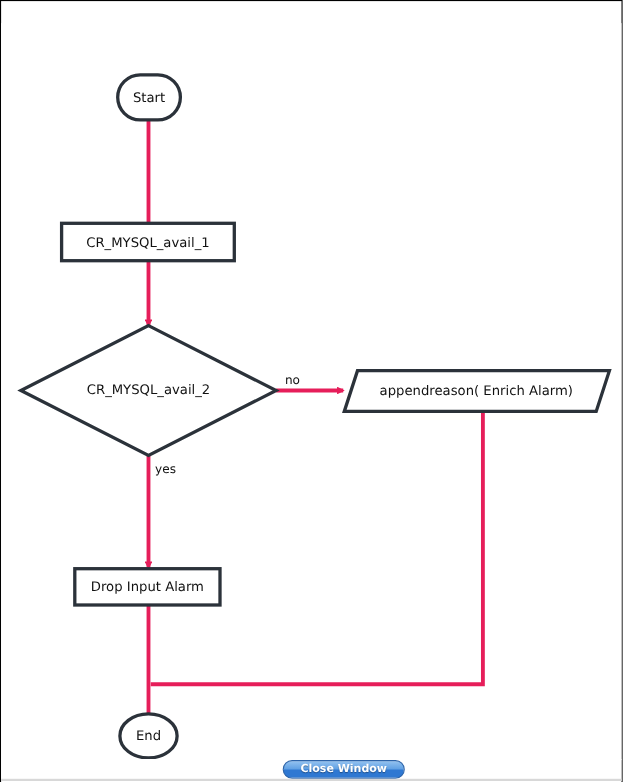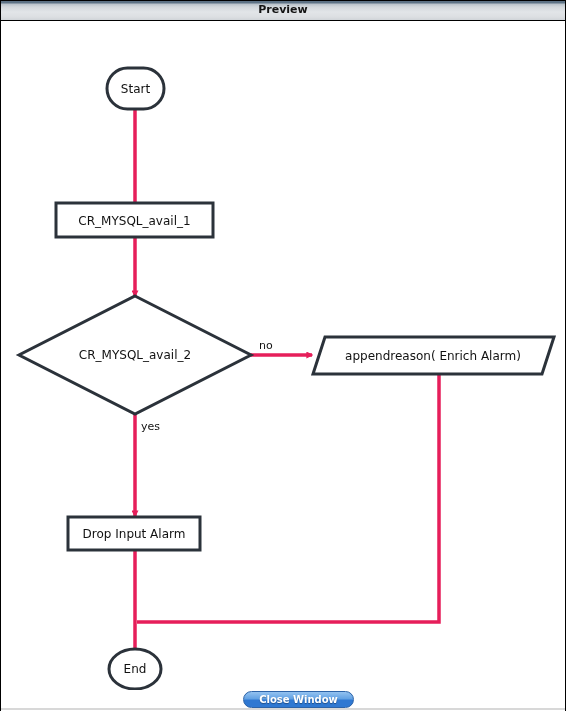--- a/index.html
+++ b/index.html
@@ -83,21 +83,21 @@
     position: absolute;
     left: 0;
     top: 689px;
     width: 564px;
     height: 20px;
     background: #ffffff;
     border-top: 1px solid #ffffff;
   }
   #close-window-button {
     position: absolute;
-    left: 242px;
+    left: 256px;
     top: 690px;
     width: 111px;
     height: 17px;
     box-sizing: border-box;
     border: 1px solid #2c63a8;
     border-radius: 9px;
     background: linear-gradient(to bottom, #93c2f0 0%, #63a2e4 45%, #2f78d2 55%, #2f78d2 100%);
     color: #ffffff;
     font-family: "DejaVu Sans", "Liberation Sans", sans-serif;
     font-size: 10px;
@@ -115,23 +115,20 @@
     width: 564px;
     height: 2px;
     background: #d8d8d8;
   }
 </style>
 </head>
 <body>
 
 <div id="window">
 
-  <div id="titlebar">
-    <div id="titlebar-label">Preview</div>
-  </div>
 
   <div id="canvas">
     <svg id="flow-svg" width="564" height="669" viewBox="0 0 564 669">
 
       <defs>
         <marker id="arrowhead" markerWidth="7" markerHeight="7" refX="5.6" refY="3.5" orient="auto" markerUnits="userSpaceOnUse">
           <path d="M0,0 L7,3.5 L0,7 z" fill="#e61e5a"></path>
         </marker>
       </defs>
 

